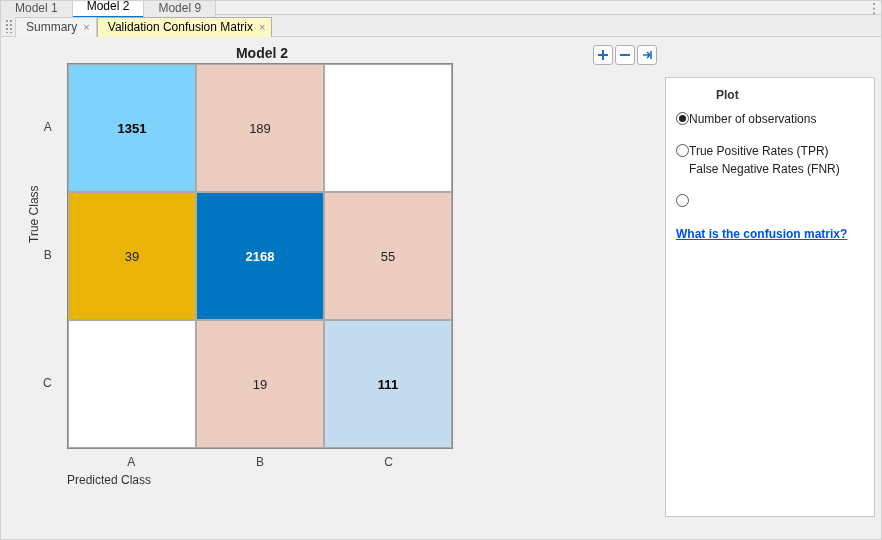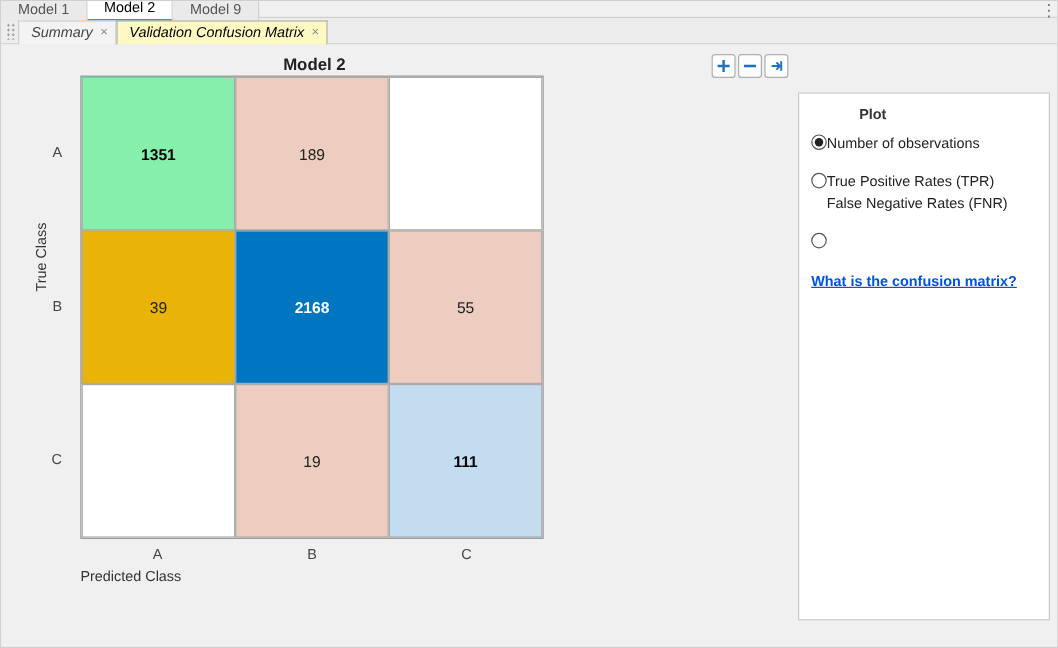--- a/index.html
+++ b/index.html
@@ -46,21 +46,20 @@
     letter-spacing: 0;
   }
   
   .sub-tabs {
     display: flex;
     align-items: center;
     height: 22px;
     background: #ededed;
     border-bottom: 1px solid #d0d0d0;
     padding-left: 2px;
-    font-style: italic;
   }
   .drag-grip {
     width: 8px;
     height: 14px;
     margin: 0 2px;
     background-image: radial-gradient(#999 1px, transparent 1px);
     background-size: 4px 4px;
   }
   .sub-tab {
     display: flex;
@@ -298,21 +297,21 @@
 
     <div class="y-axis-title">True Class</div>
 
     <div class="matrix-wrap">
       <div class="row-labels">
         <div class="row-label">A</div>
         <div class="row-label">B</div>
         <div class="row-label">C</div>
       </div>
       <div class="matrix" id="matrix">
-          <div class="cell bold" style="background: #86efac;">1351</div>
+          <div class="cell bold" style="background: #7dd3fc;">1351</div>
           <div class="cell" style="background: rgb(236, 205, 191);">189</div>
           <div class="cell" style="background: rgb(255, 255, 255);"></div>
           <div class="cell" style="background: #eab308;">39</div>
           <div class="cell bold white-text" style="background: rgb(0, 118, 192);">2168</div>
           <div class="cell" style="background: rgb(236, 205, 191);">55</div>
           <div class="cell" style="background: rgb(255, 255, 255);"></div>
           <div class="cell" style="background: rgb(236, 205, 191);">19</div>
           <div class="cell bold" style="background: rgb(196, 220, 240);">111</div>
         </div>
       <div class="col-labels">

